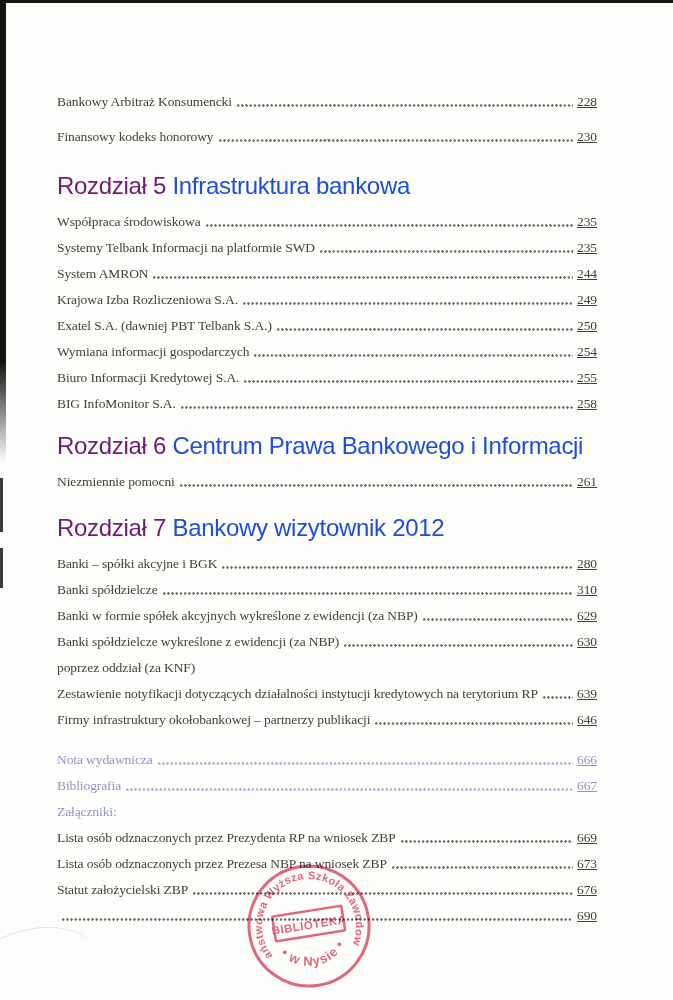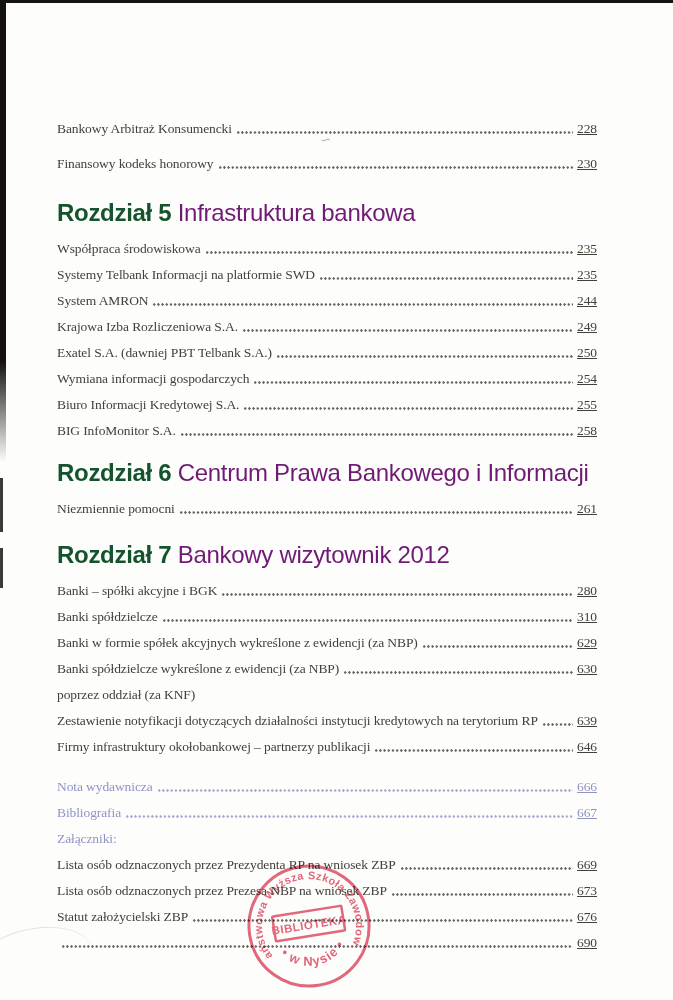--- a/index.html
+++ b/index.html
@@ -14,39 +14,39 @@
     background:linear-gradient(to bottom,#14110f 0%,#14110f 78%,rgba(20,17,15,0) 100%);}
   .edge-sliver{position:absolute;left:0;width:3px;background:#1a1715;opacity:.85;}
   .sliver-a{top:478px;height:54px;}
   .sliver-b{top:548px;height:40px;}
   .scan-shadow{position:absolute;left:-22px;top:928px;width:115px;height:60px;
     border-radius:50%;border-top:1.5px solid rgba(95,90,84,.16);transform:rotate(-10deg);}
   .pencil-mark{position:absolute;left:320px;top:132px;color:rgba(120,116,110,.55);
     font-family:"Liberation Sans",sans-serif;font-size:13px;transform:rotate(-8deg);}
 
   
-  .content{position:absolute;left:57px;top:0;width:540px;padding-top:116px;
+  .content{position:absolute;left:57px;top:17px;width:540px;padding-top:72px;
     color:#44403a;font-size:13.5px;letter-spacing:-.1px;}
 
   .row{display:flex;align-items:flex-end;line-height:24px;min-height:24px;}
   .entries .row{line-height:26px;min-height:26px;}
   .top-entries .row{margin-bottom:9px;}
   .row .t{white-space:nowrap;}
   .row .t div{white-space:nowrap;}
   .leader{flex:1 1 auto;min-width:8px;height:3px;align-self:flex-end;
     margin:0 2px 8px 5px;opacity:.8;
     background-image:radial-gradient(circle at 1.2px 1.5px, currentColor 1px, transparent 1.4px);
     background-size:4.2px 3px;background-repeat:repeat-x;background-position:left bottom;}
   .num{margin-left:2px;text-decoration:underline;}
   .row.muted{color:#9094c4;}
 
   h2.heading{font-family:"Liberation Sans",sans-serif;font-weight:normal;
     font-size:24px;line-height:30px;letter-spacing:-.3px;margin:0 0 8px 0;}
-  h2.heading .chap{color:#14532d;font-weight:bold;}
-  h2.heading .ht{color:#701a75;margin-top:8px;}
+  h2.heading .chap{color:#701a75;font-weight:normal;}
+  h2.heading .ht{color:#1d4ed8;margin-top:8px;}
   .section .entries{margin:0;}
   #sections .section:nth-child(1) h2{margin-top:21px;}
   #sections .section:nth-child(2) h2{margin-top:14px;}
   #sections .section:nth-child(3) h2{margin-top:18px;}
   .back-matter{margin-top:14px;text-align:center;}
 
   
   .stamp{position:absolute;left:243px;top:860px;width:132px;height:132px;
     transform:rotate(-9deg);opacity:.88;mix-blend-mode:multiply;}
   .stamp svg{display:block;}

